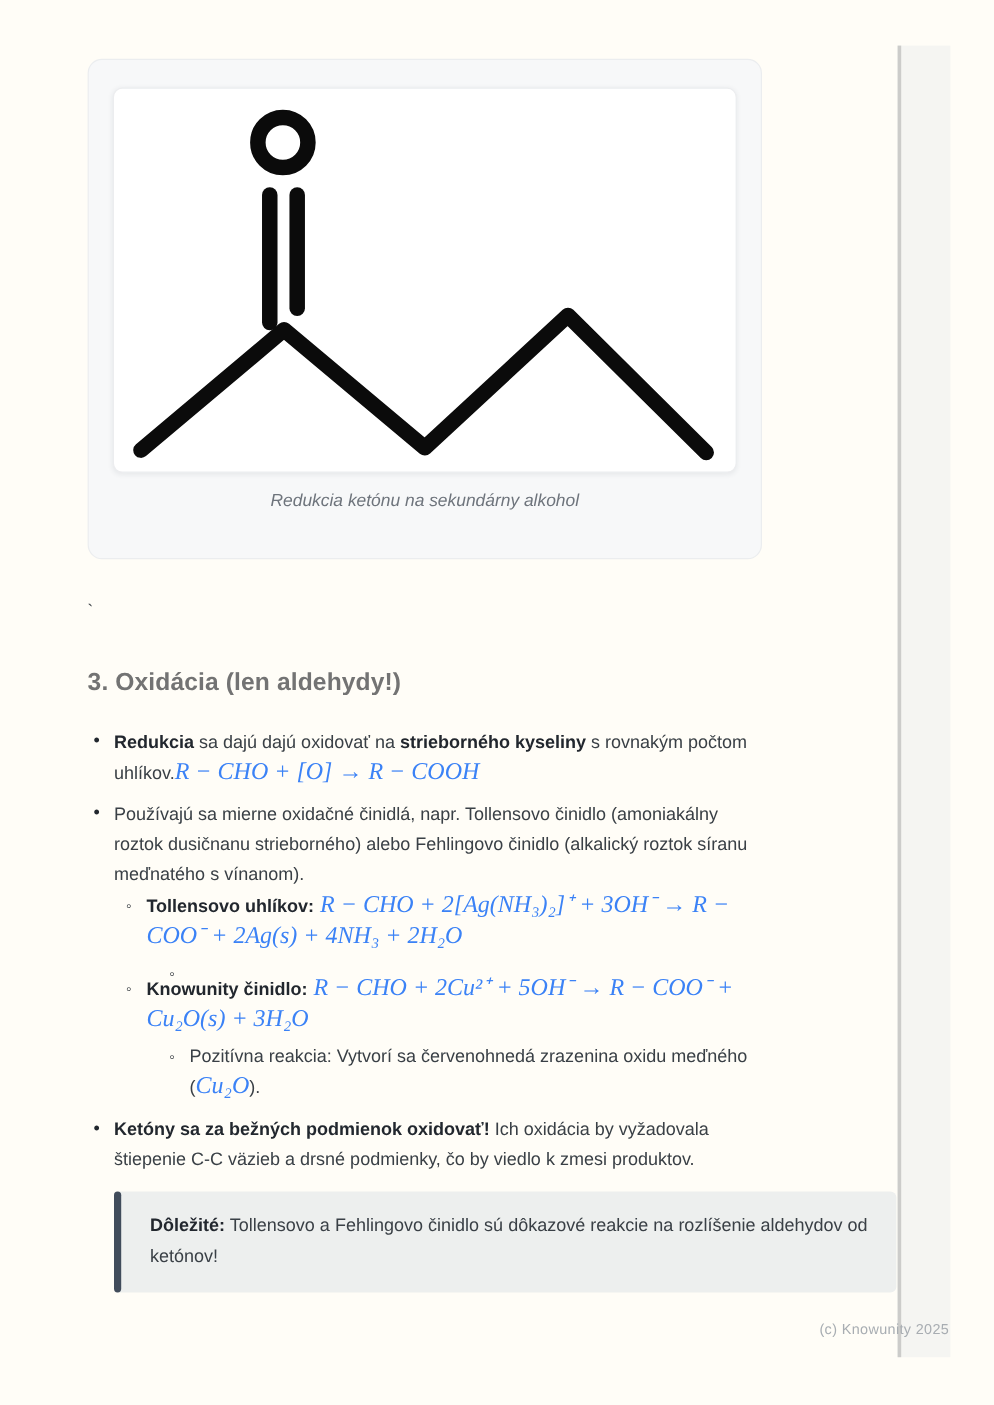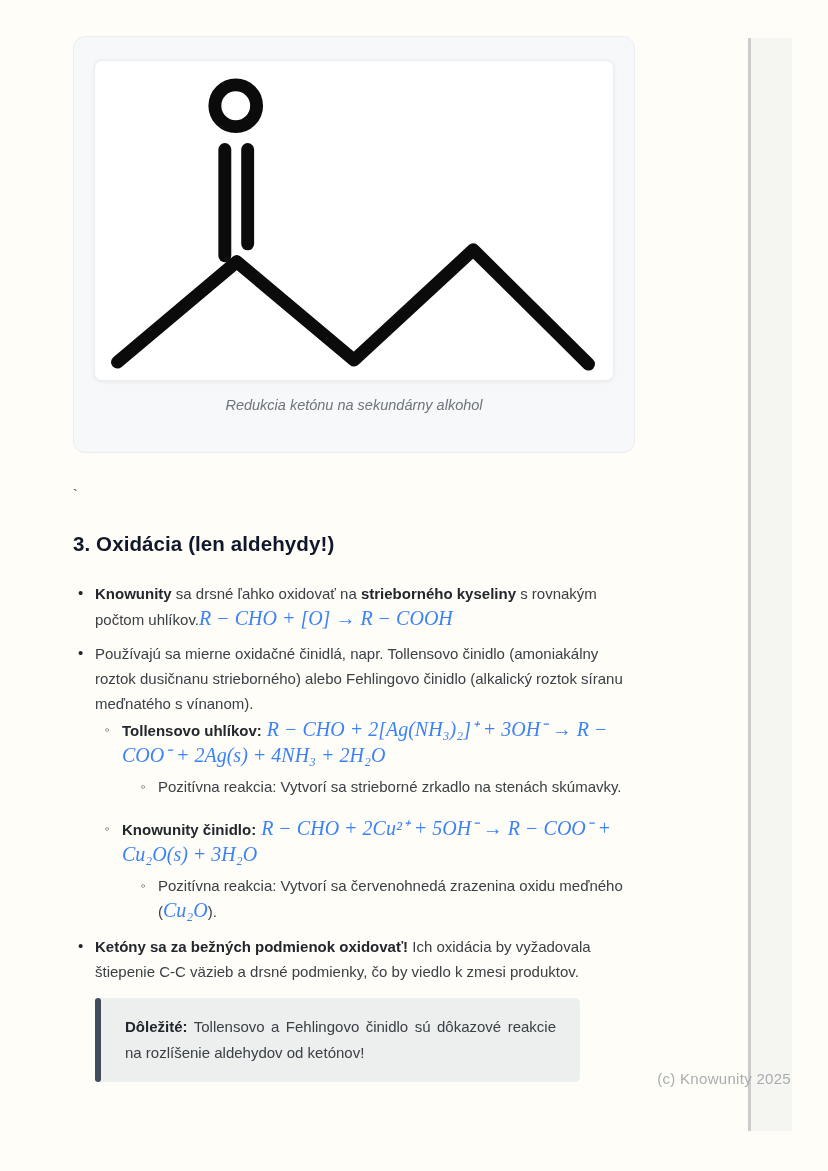--- a/index.html
+++ b/index.html
@@ -8,21 +8,21 @@
     position:relative;
     background:#FFFDF7;
     font-family:"Liberation Sans","DejaVu Sans",sans-serif;
     color:#3A4046;
     overflow:hidden;
   }
   .content { position:absolute; left:73px; top:0; width:562px; }
 
   
   .fig-card {
-    margin-top:36px; height:417px;
+    margin-top:49px; height:417px;
     background:#F7F8F9;
     border:1px solid #EBEDEF;
     border-radius:12px;
     padding:23px 20px 0 20px;
   }
   .fig-panel {
     height:321px; background:#FFFFFF;
     border:1px solid #ECEDEF; border-radius:8px;
     box-shadow:0 1px 4px rgba(30,40,60,0.07);
     overflow:hidden;
@@ -31,23 +31,23 @@
   .fig-caption {
     margin-top:16px; text-align:center;
     font-style:italic; font-size:14.5px; color:#6E747C;
   }
 
   
   .tick { margin-top:34px; height:20px; font-size:14px; color:#3A4046; }
 
   
   h3.sec {
-    margin-top:24px;
+    margin-top:36px;
     font-size:20.5px; line-height:25px; font-weight:600;
-    color:#0f172a; letter-spacing:0.1px;
+    color:#737373; letter-spacing:0.1px;
   }
 
   
   .list { margin-top:25px; font-size:15px; line-height:25px; }
   .li { position:relative; }
   .lvl1 { padding-left:22px; }
   .lvl1 > .mk { position:absolute; left:5px; top:-1px; font-size:15px; color:#22272E; }
   .lvl2 { padding-left:49px; }
   .lvl2 > .mk { position:absolute; left:32px; top:0; font-size:13px; color:#2A3036; }
   .lvl3 { padding-left:85px; }
@@ -59,40 +59,40 @@
   .gap17 { margin-top:17px; }
   .gap10 { margin-top:10px; }
 
   .math {
     font-family:Liberation Serif, serif;
     font-style:italic; font-size:20px; color:#3b82f6;
   }
 
   
   .callout {
-    position:relative; margin-top:14px; margin-left:22px; width:485px;
+    position:relative; margin-top:14px; margin-left:22px; width:652px;
     background:#EDEFEE; border-radius:5px;
     padding:16px 24px 16px 30px;
     font-size:15px; line-height:26px; text-align:justify; color:#3A4046;
   }
   .callout-bar {
     position:absolute; left:0; top:0; bottom:0; width:6px;
     background:#414C5B; border-radius:6px;
   }
 
   
   .gutter {
     position:absolute; left:748px; top:38px; width:44px; height:1093px;
     background:#F5F5F2; border-left:3px solid #CCCCCA;
   }
 
   
   .copyright {
-    position:absolute; top:1070px; right:37px; z-index:5;
-    font-size:15px; color:#A8ADB2; letter-spacing:0.3px;
+    position:absolute; top:1101px; right:37px; z-index:5;
+    font-size:12px; color:#A8ADB2; letter-spacing:0.3px;
   }
 </style>
 </head>
 <body>
 
 <div class="content">
 
   <div class="fig-card">
     <div class="fig-panel">
       <svg viewBox="0 0 520 321" fill="none" stroke="#0B0B0B" stroke-width="13" stroke-linecap="round" stroke-linejoin="round">
@@ -109,36 +109,35 @@
   </div>
 
   <div class="tick">`</div>
 
   <h3 class="sec">3. Oxidácia (len aldehydy!)</h3>
 
   <div class="list">
 
     <div class="li lvl1">
       <span class="mk">•</span>
-      <span class="b">Knowunity</span><span> sa drsné ľahko oxidovať na </span><span class="b">strieborného kyseliny</span><span> s rovnakým počtom uhlíkov.</span><span class="math">R − CHO + [O] → R − COOH</span>
+      <span class="b">Redukcia</span><span> sa dajú dajú oxidovať na </span><span class="b">strieborného kyseliny</span><span> s rovnakým počtom uhlíkov.</span><span class="math">R − CHO + [O] → R − COOH</span>
     </div>
 
     <div class="li lvl1 gap9">
       <span class="mk">•</span>
       <span>Používajú sa mierne oxidačné činidlá, napr. Tollensovo činidlo (amoniakálny roztok dusičnanu strieborného) alebo Fehlingovo činidlo (alkalický roztok síranu meďnatého s vínanom).</span>
     </div>
 
     <div class="li lvl2 gap1">
       <span class="mk">◦</span>
       <span class="b">Tollensovo uhlíkov:</span><span class="math"> R − CHO + 2[Ag(NH₃)₂]⁺ + 3OH⁻ → R − COO⁻ + 2Ag(s) + 4NH₃ + 2H₂O</span>
     </div>
 
     <div class="li lvl3 gap5">
       <span class="mk">◦</span>
-      <span>Pozitívna reakcia: Vytvorí sa strieborné zrkadlo na stenách skúmavky.</span>
     </div>
 
     <div class="li lvl2 gap17">
       <span class="mk">◦</span>
       <span class="b">Knowunity činidlo:</span><span class="math"> R − CHO + 2Cu²⁺ + 5OH⁻ → R − COO⁻ + Cu₂O(s) + 3H₂O</span>
     </div>
 
     <div class="li lvl3 gap5">
       <span class="mk">◦</span>
       <span>Pozitívna reakcia: Vytvorí sa červenohnedá zrazenina oxidu meďného (</span><span class="math">Cu₂O</span><span>).</span>

